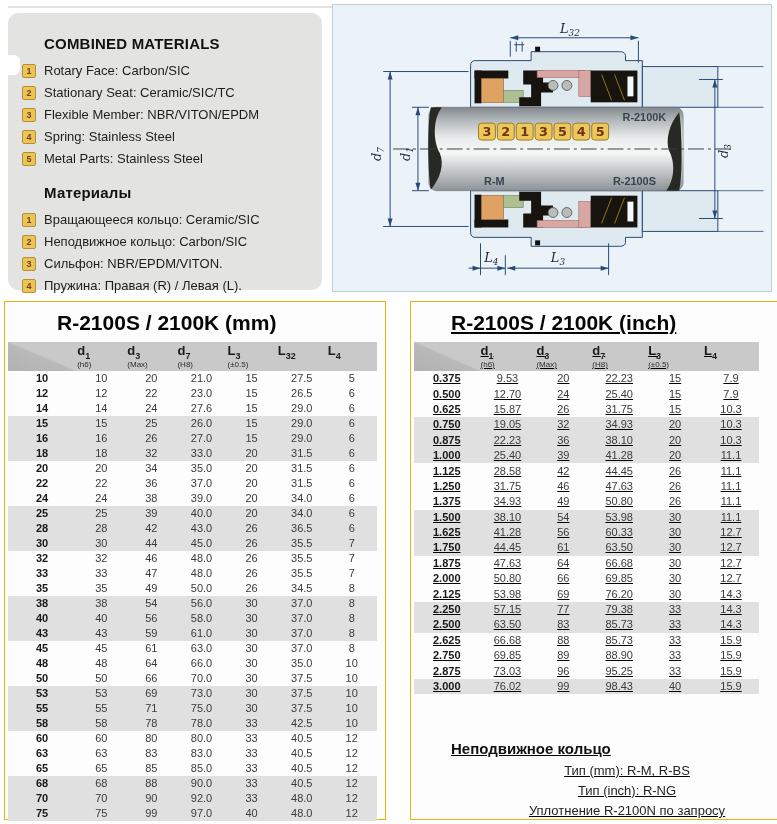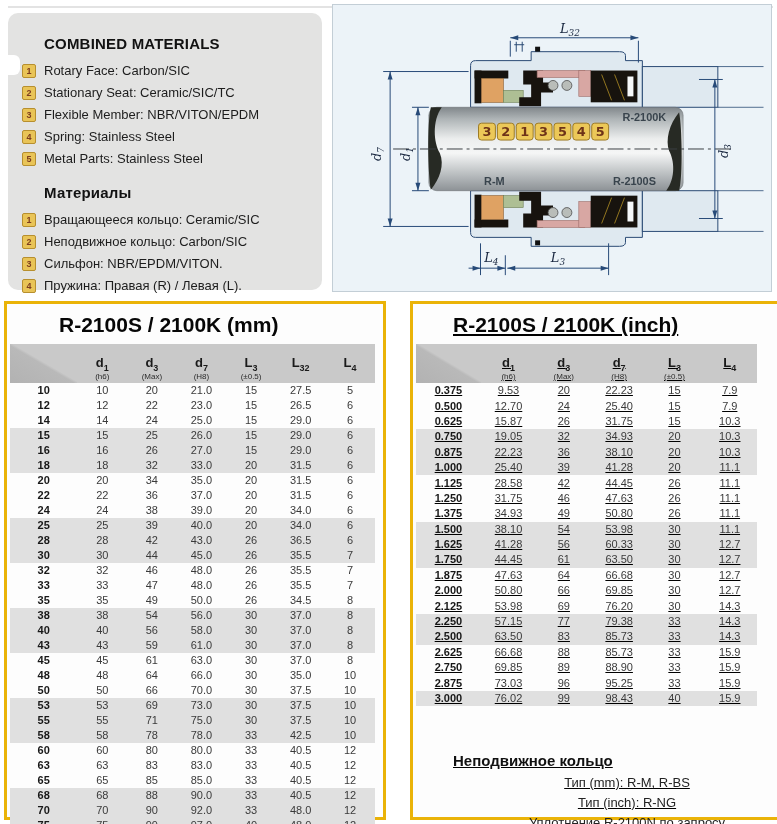--- a/index.html
+++ b/index.html
@@ -39,32 +39,32 @@
   .dim-label{font:italic 13px "DejaVu Serif",serif;fill:#18263f;}
   .dim-label .dsub{font-size:9px;}
   .outline{stroke:#2a4a74;stroke-width:1;}
   .shaft-label{font:bold 11px "Liberation Sans",sans-serif;fill:#39444d;}
   .badge-rect{fill:#ecc858;stroke:#9c7a24;stroke-width:1;}
   .badge-num{font:bold 13px "DejaVu Sans",sans-serif;fill:#6e3318;text-anchor:middle;}
 
   
   .table-panel{
     position:absolute;top:301px;height:519px;background:#fdfdfd;
-    border:3px solid #eab308;box-sizing:border-box;
+    border:1px solid #eab308;box-sizing:border-box;
   }
   .table-panel.mm{left:4px;width:382px;}
   .table-panel.inch{left:410px;width:394px;text-decoration:underline;}
   .t-title{font-size:21px;font-weight:bold;color:#060606;margin:0;padding:9px 0 7px 52px;}
   .table-panel.inch .t-title{padding-left:40px;}
   .data-table{border-collapse:collapse;table-layout:fixed;margin-left:3px;}
   .table-panel.mm .data-table{width:97%;}
   .table-panel.inch .data-table{width:88%;}
   .data-table thead th{
-    background:#c9c9c9;height:27px;vertical-align:top;padding-top:11px;
-    font-size:13px;font-weight:bold;color:#1a1a1a;text-align:center;
+    background:#c9c9c9;height:27px;vertical-align:top;padding-top:1px;
+    font-size:13px;font-weight:bold;color:#1a1a1a;text-align:left;
   }
   .data-table thead th.corner{
     background:linear-gradient(to top right,#b2b2b2 0%,#b9b9b9 48%,#c9c9c9 52%);
   }
   .data-table thead th sub{font-size:9px;}
   .cnote{display:block;font-size:8px;font-weight:normal;color:#2c2c2c;margin-top:-1px;}
   .data-table tbody th,.data-table tbody td{
     height:15px;padding:0;font-size:11px;text-align:center;line-height:1;
   }
   .table-panel.inch tbody th,.table-panel.inch tbody td{height:15.4px;}
@@ -294,21 +294,21 @@
           <td>22</td>
           <td>23.0</td>
           <td>15</td>
           <td>26.5</td>
           <td>6</td>
         </tr>
         <tr>
           <th>14</th>
           <td>14</td>
           <td>24</td>
-          <td>25.0</td>
+          <td>27.6</td>
           <td>15</td>
           <td>29.0</td>
           <td>6</td>
         </tr>
         <tr class="band">
           <th>15</th>
           <td>15</td>
           <td>25</td>
           <td>26.0</td>
           <td>15</td>

